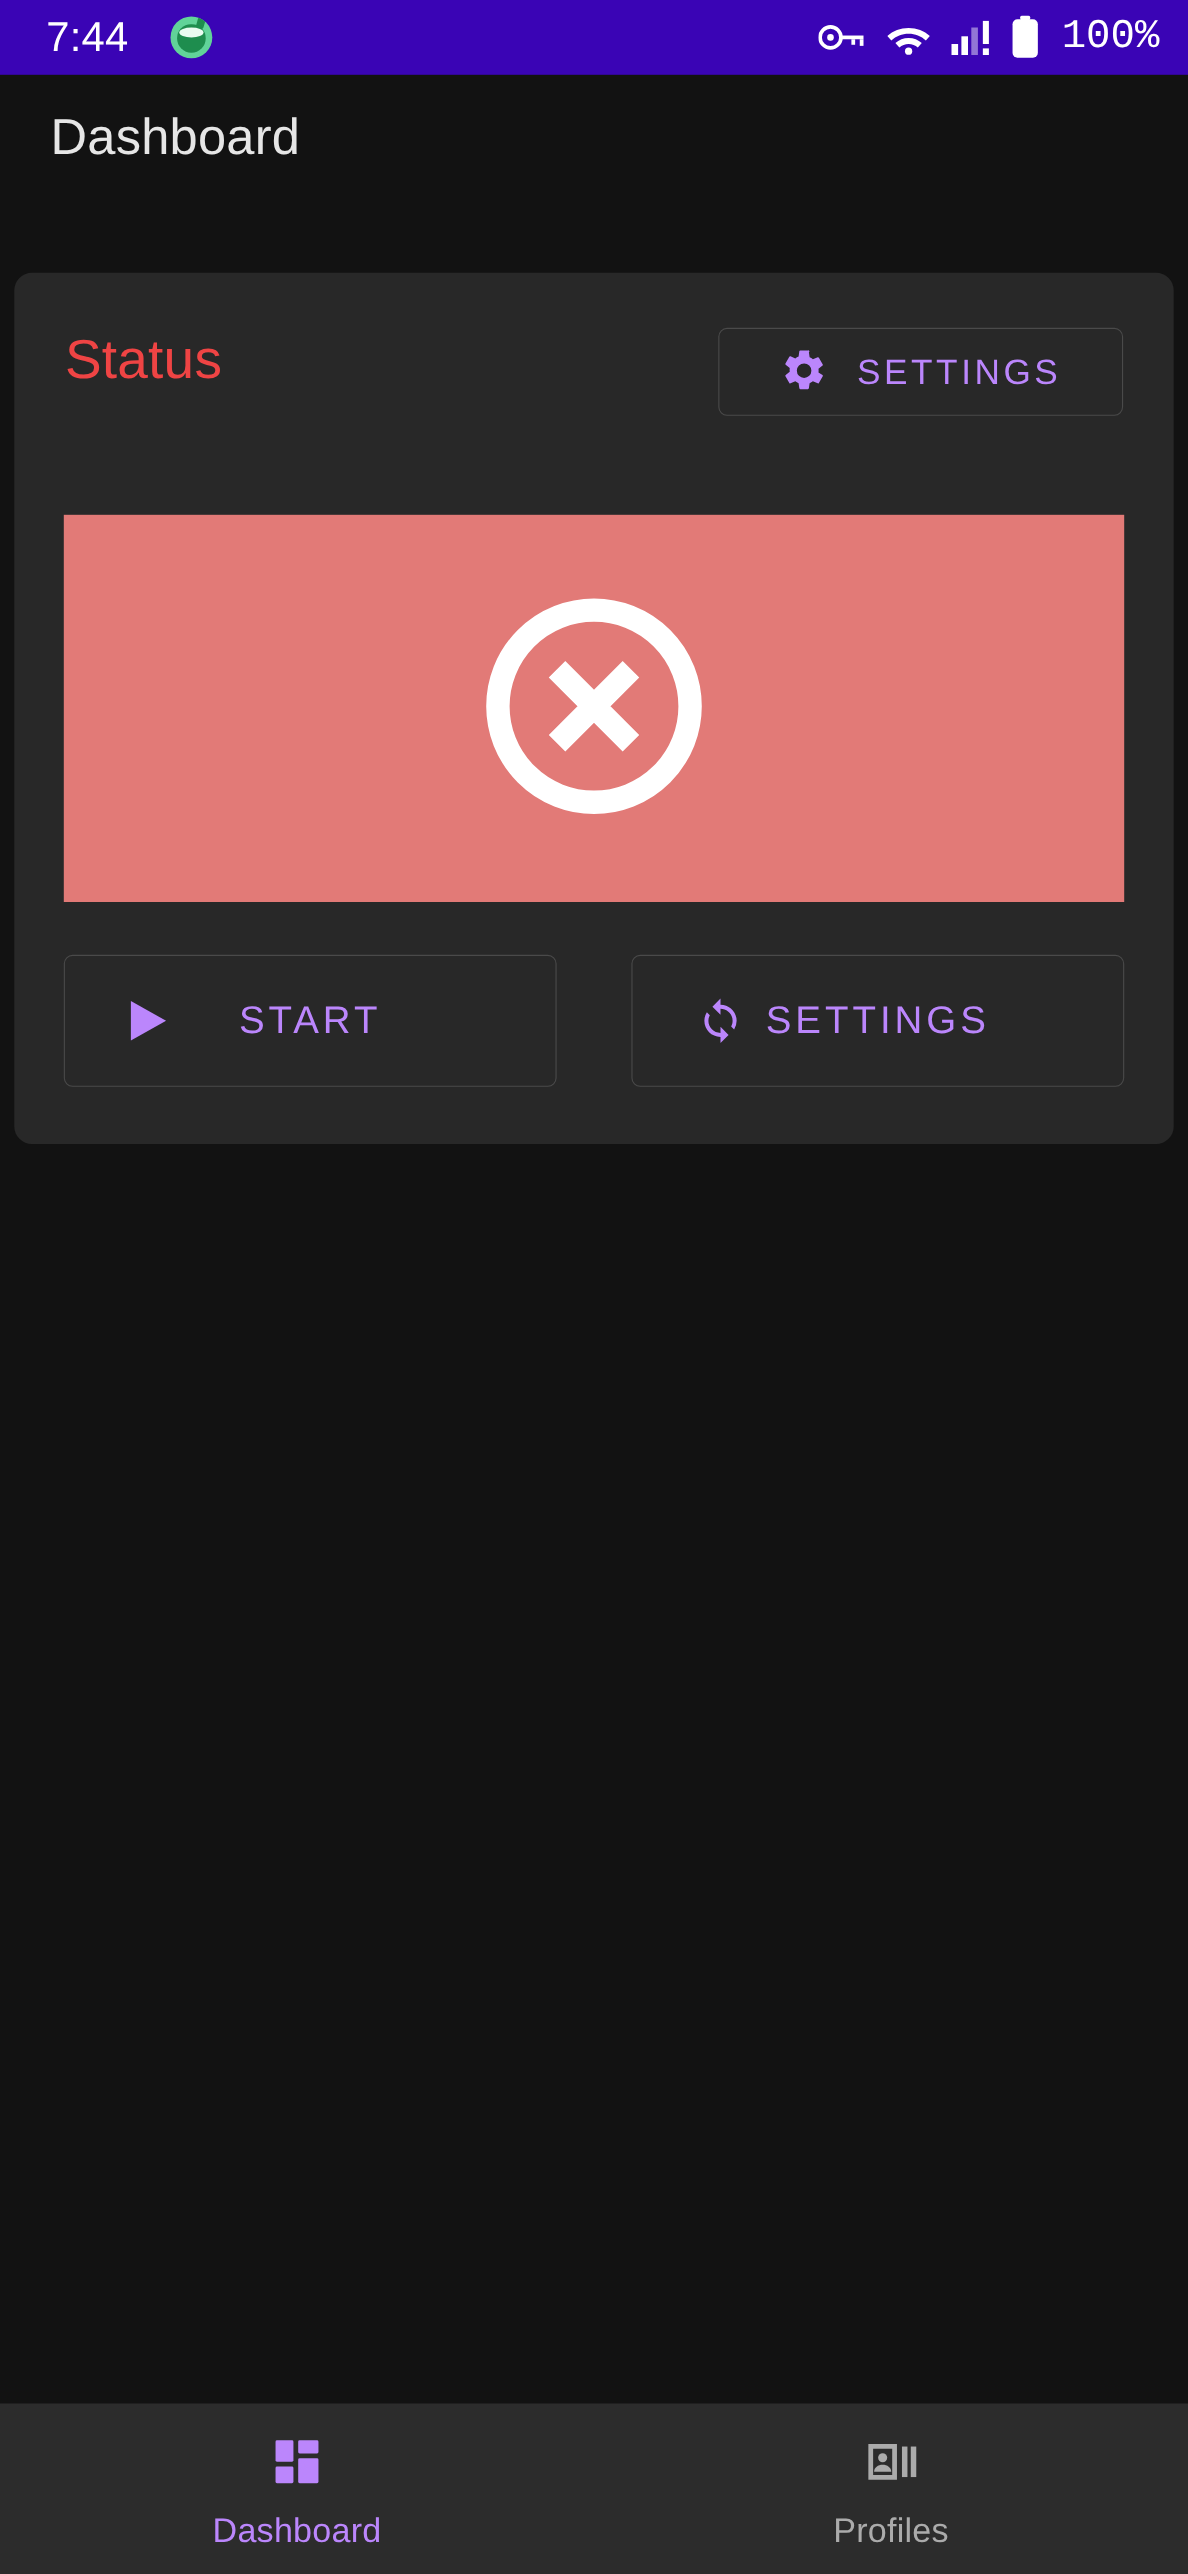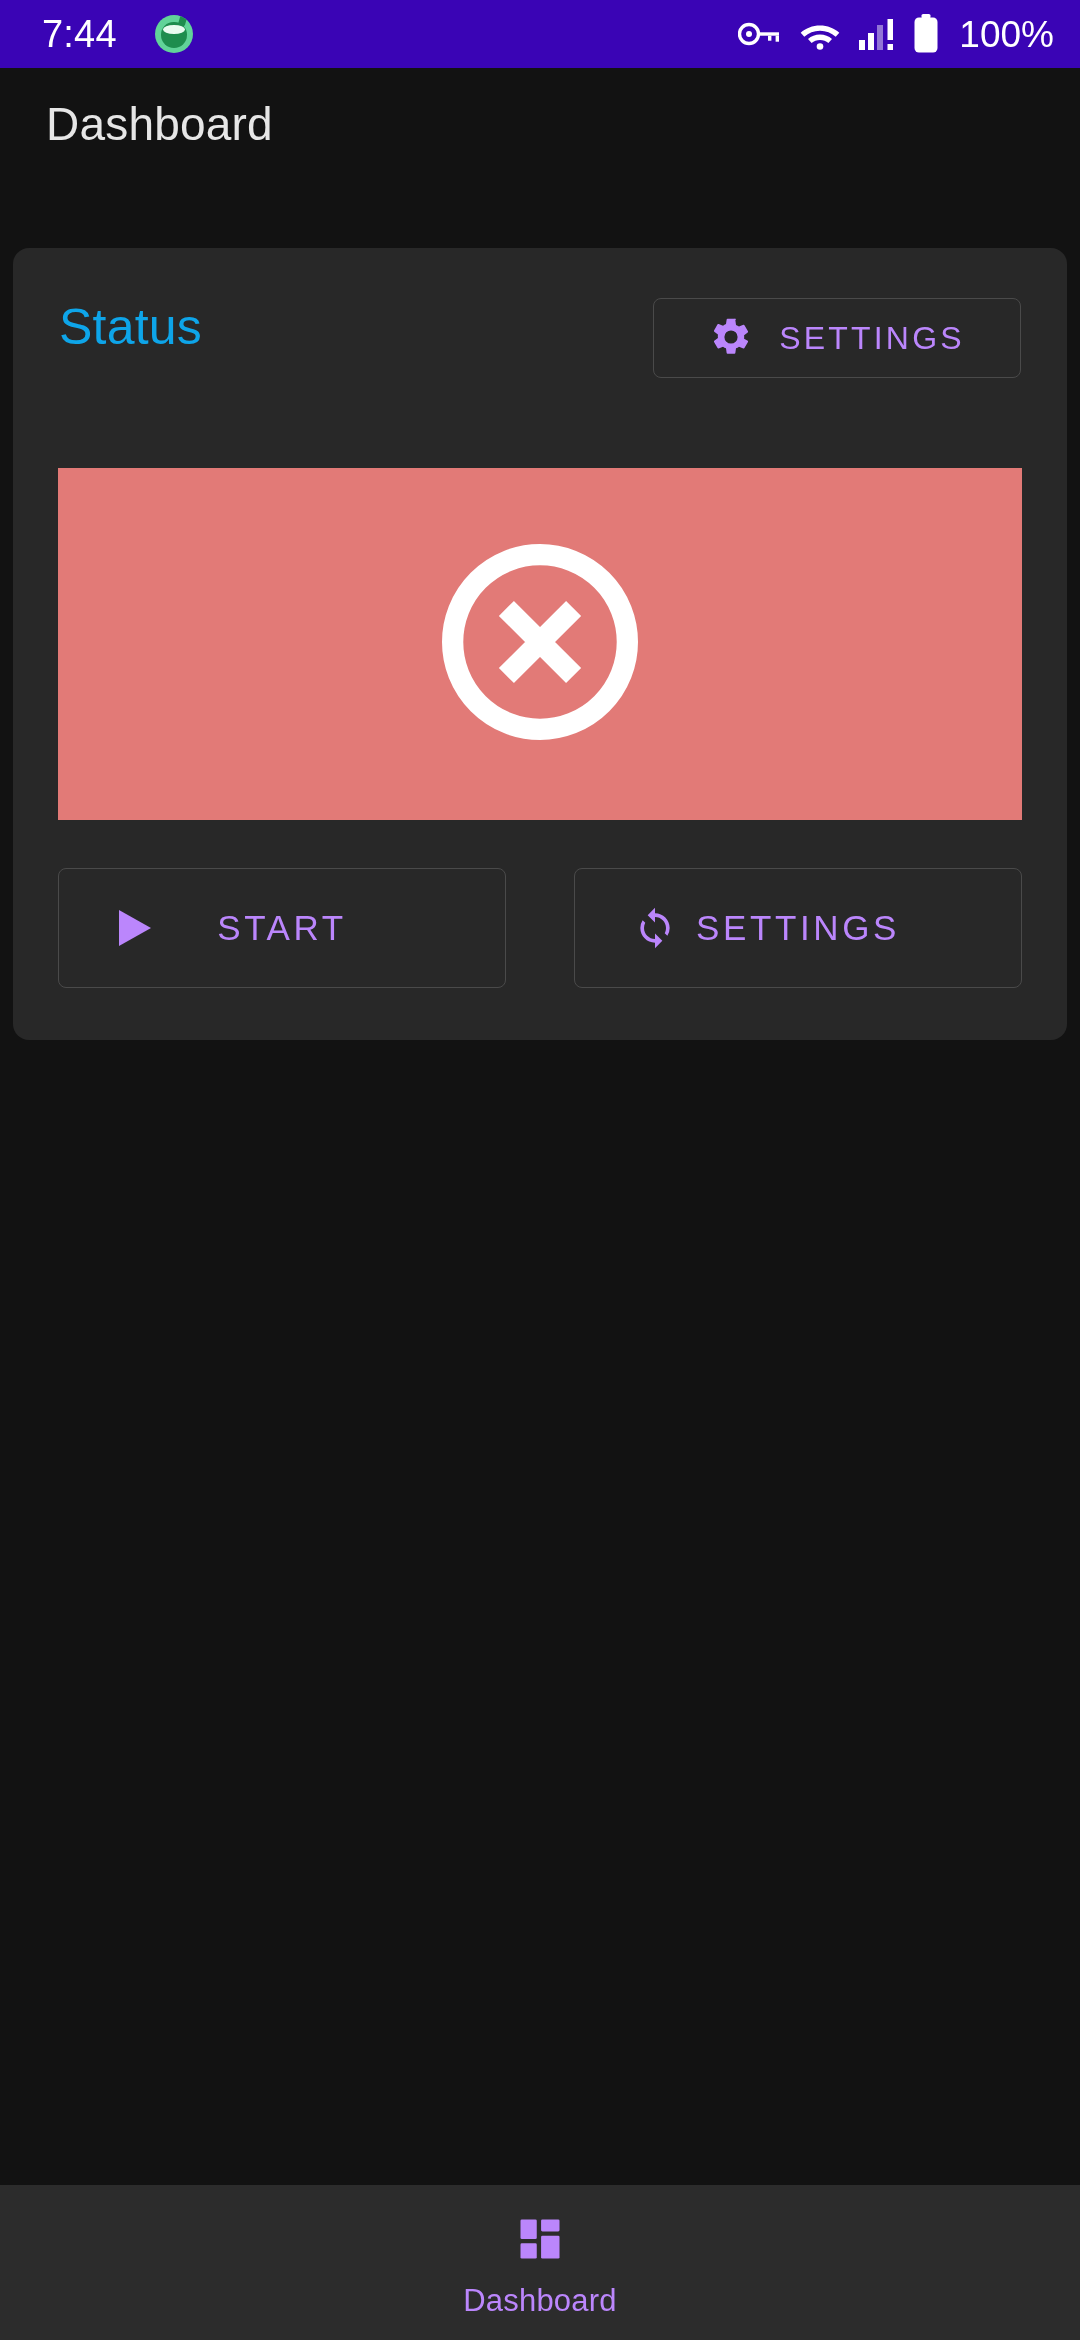--- a/index.html
+++ b/index.html
@@ -32,37 +32,37 @@
     content:""; position:absolute; left:2px; top:3px; width:22px; height:9px;
     background:#E9FBF0; border-radius:50%;
   }
   .sb-appicon .neck{
     position:absolute; right:7px; top:1px; width:7px; height:10px;
     background:#1E8D4E; border-radius:2px; transform:rotate(16deg);
   }
   .sb-spacer{ flex:1; }
   .sb-right{ display:flex; align-items:center; gap:17px; }
   .sb-right svg{ display:block; }
-  .sb-batt-text{ font-size:37px; font-weight:400; line-height:1; margin-left:3px; }
+  .sb-batt-text{ font-size:37px; font-weight:400; line-height:1; margin-left:3px;font-family:Liberation Mono, monospace; }
 
   
   .app-bar{
     position:absolute; top:68px; left:0; width:1080px; height:112px;
     display:flex; align-items:center; padding-left:46px;
   }
   .app-bar-title{ font-size:46px; color:#E6E6E6; font-weight:400; letter-spacing:.2px; }
 
   
   .card{
     position:absolute; left:13px; top:248px; width:1054px; height:792px;
     background:#282828; border-radius:16px;
   }
   .card-title{
     position:absolute; left:46px; top:300px; font-size:50px;
-    color:#0ea5e9; font-weight:400; letter-spacing:.2px;
+    color:#ef4444; font-weight:400; letter-spacing:.2px;
   }
 
   .settings-btn{
     position:absolute; right:46px; top:50px;
     height:80px; min-width:368px;
     display:flex; align-items:center; justify-content:center; gap:26px;
     border:1px solid #4A4A4A; border-radius:8px;
     background:transparent; cursor:pointer; padding:0 18px;
   }
   .settings-label{
@@ -211,15 +211,27 @@
         <svg width="52" height="52" viewBox="0 0 24 24" fill="#BB86FC">
           <rect x="3" y="3" width="7.5" height="9" rx="0.6"></rect>
           <rect x="12.5" y="3" width="8.5" height="5.5" rx="0.6"></rect>
           <rect x="12.5" y="10.5" width="8.5" height="10.5" rx="0.6"></rect>
           <rect x="3" y="14" width="7.5" height="7" rx="0.6"></rect>
         </svg>
       </span>
       <span class="nav-label">Dashboard</span>
     </div>
 
+    <div class="nav-item inactive">
+      <span>
+        <svg width="52" height="52" viewBox="0 0 24 24" fill="#ABABAB">
+          <path d="M2.5 4.5h12v15h-12v-15zm2 2v11h8v-11h-8z"></path>
+          <circle cx="8.5" cy="10.3" r="1.9"></circle>
+          <path d="M4.9 16.2c0-1.9 1.7-3 3.6-3s3.6 1.1 3.6 3H4.9z"></path>
+          <rect x="16.6" y="5.6" width="2.3" height="12.8"></rect>
+          <rect x="20.3" y="5.6" width="2.3" height="12.8"></rect>
+        </svg>
+      </span>
+      <span class="nav-label">Profiles</span>
+    </div>
   </div>
 
 </div>
 
 </body></html>

